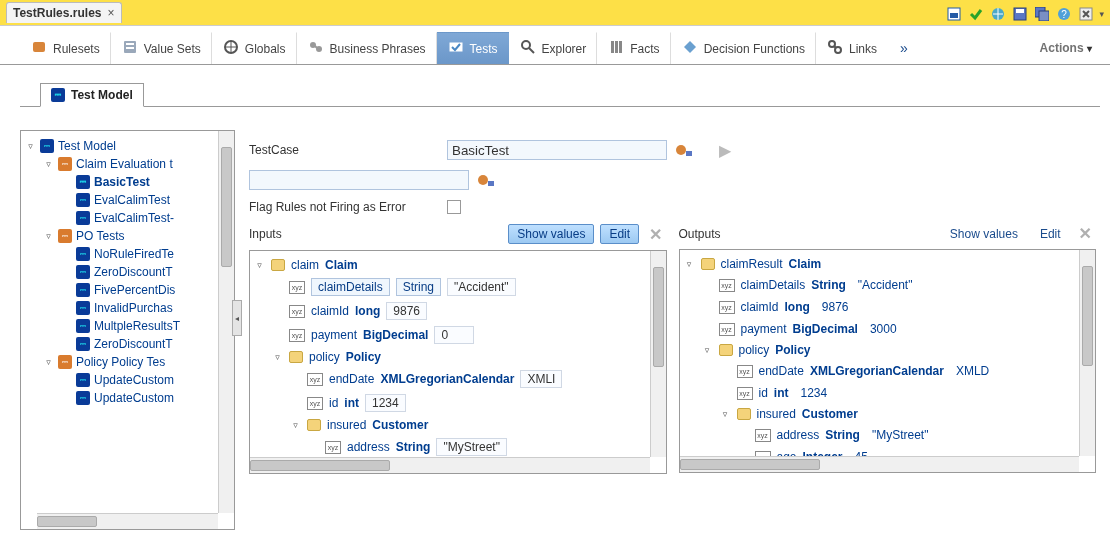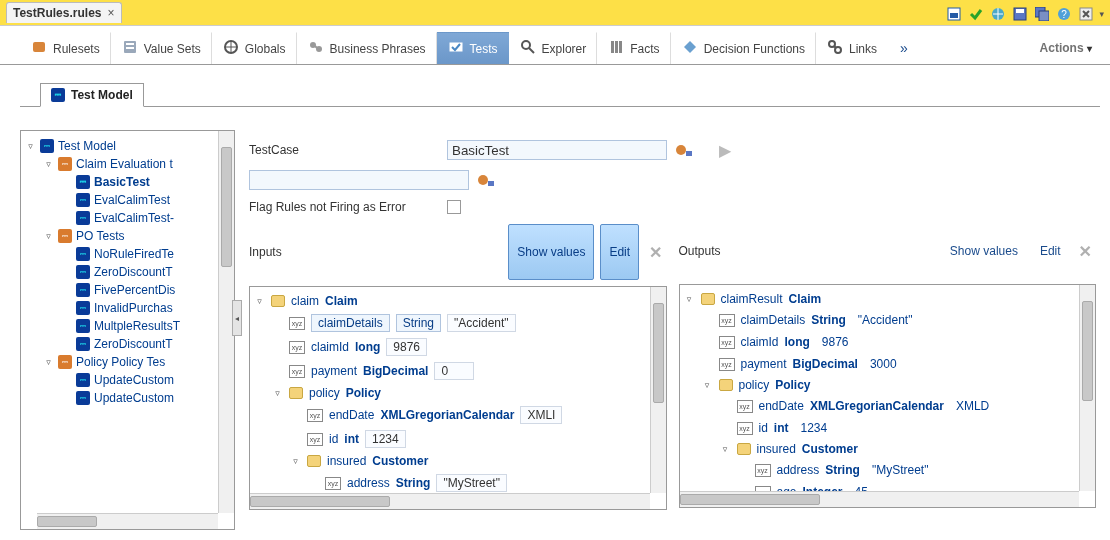--- a/index.html
+++ b/index.html
@@ -200,21 +200,21 @@
   }
   .run-icon { color: #bbb; font-size: 16px; margin-left: 16px; }
   .checkbox {
     width: 14px; height: 14px; border: 1px solid #999; background: #fff;
   }
   .io-columns { display: flex; gap: 12px; margin-top: 8px; }
   .io-col { flex: 1; }
   .io-header { display: flex; align-items: center; margin-bottom: 6px; gap: 24px; }
   .io-title { color: #333; }
   .io-actions { margin-left: auto; display: flex; align-items: center; gap: 6px; }
-  .btn-link { color: #1a4b8c; cursor: pointer; padding: 20px 8px; }
+  .btn-link { color: #1a4b8c; cursor: pointer; padding: 2px 8px; }
   .btn-link.active {
     background: linear-gradient(#bfe0ff,#9cc9f2);
     border: 1px solid #5a8ec9;
     border-radius: 2px;
     color: #083d86;
   }
   .x-icon { color: #b0b0b0; font-size: 16px; font-weight: bold; cursor: pointer; padding: 0 4px; }
   .io-box {
     border: 1px solid #999;
     height: 224px;

